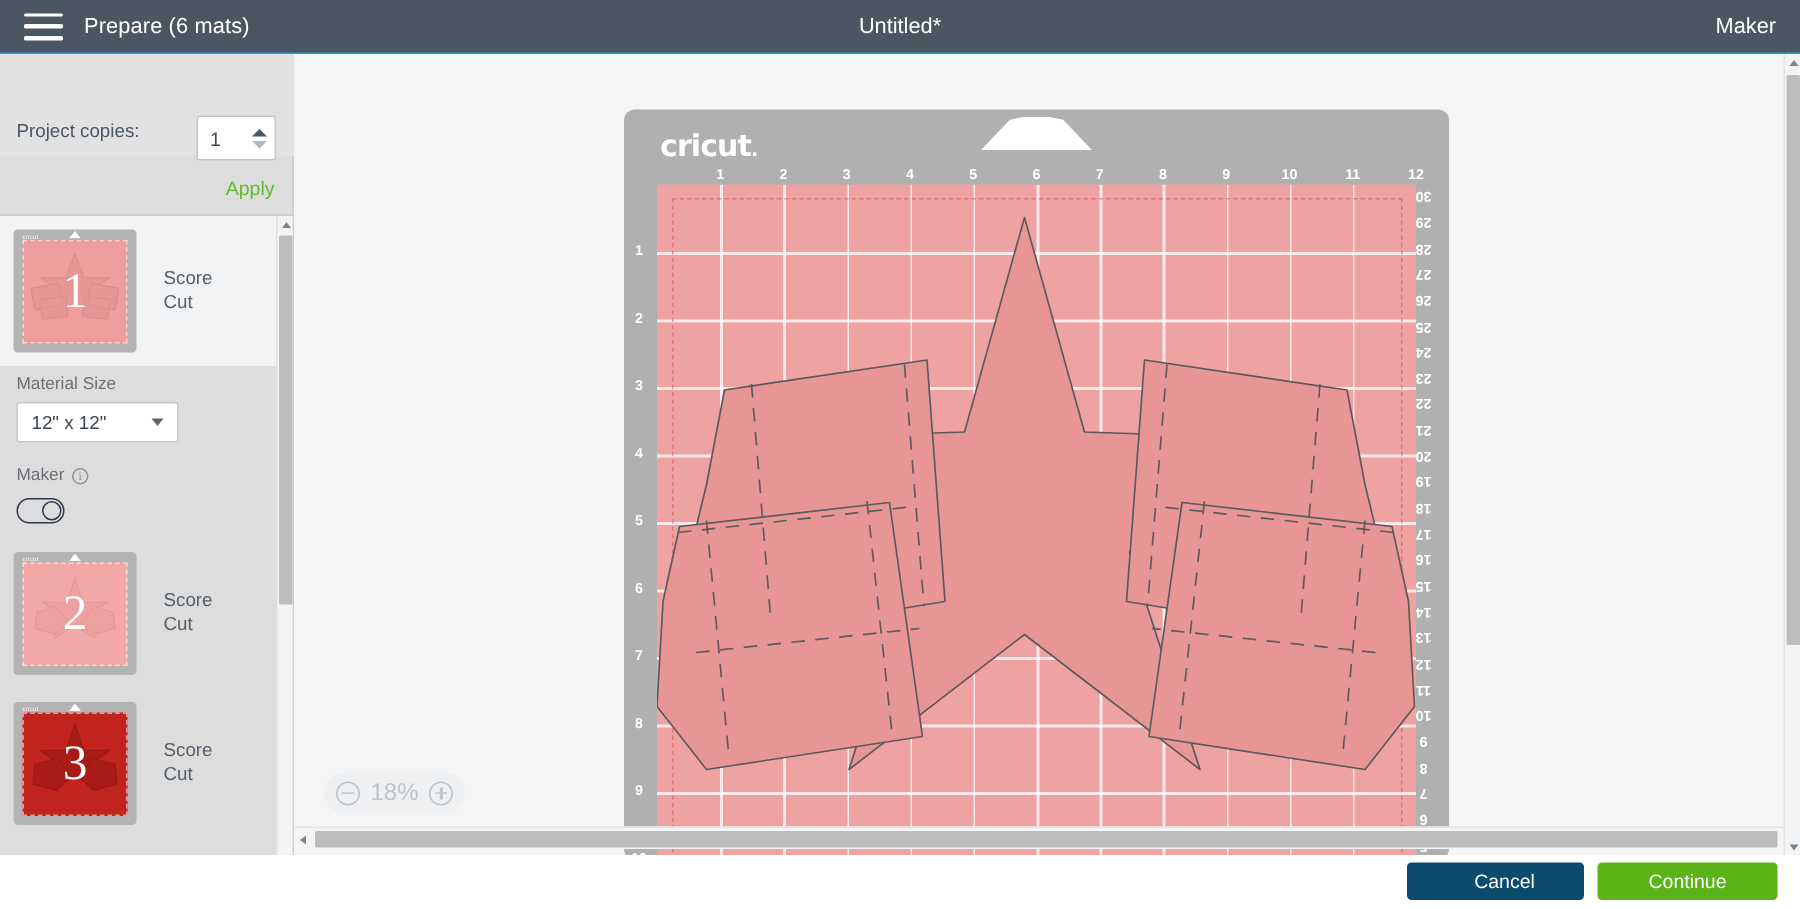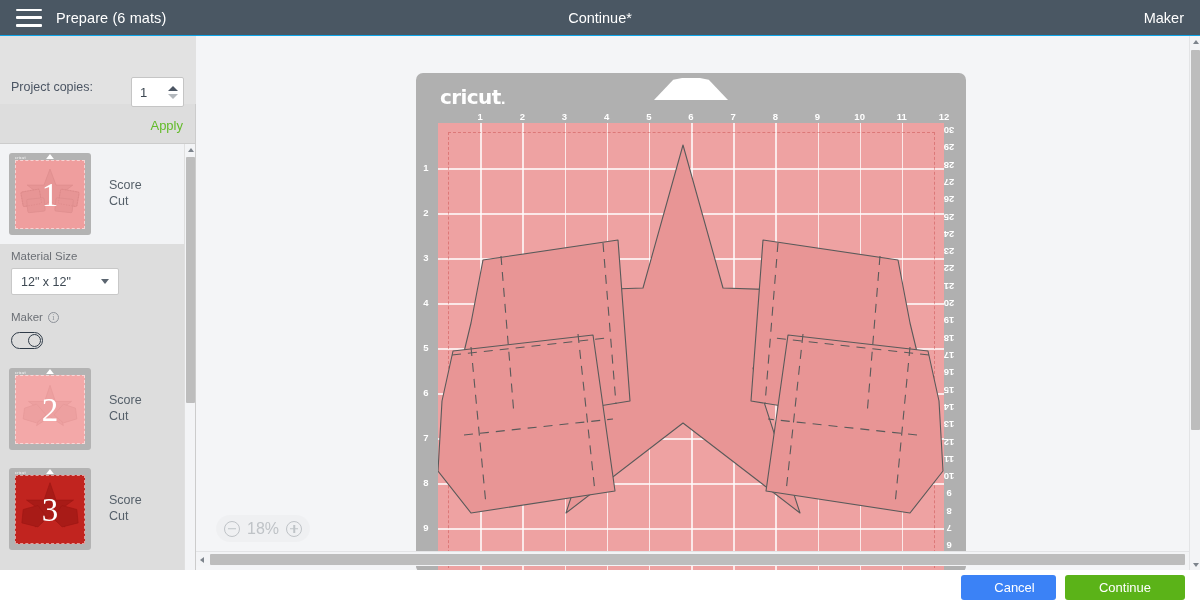--- a/index.html
+++ b/index.html
@@ -280,34 +280,34 @@
   
   #footer {
     position: absolute; left: 0; top: 570px; width: 1200px; height: 36px;
     background: #ffffff;
   }
   .action-btn {
     position: absolute; top: 5px; height: 25px;
     border: 0; border-radius: 3px; cursor: pointer;
     font-family: "Liberation Sans", sans-serif; font-size: 13px; color: #ffffff;
   }
-  #cancel-btn { right: 144px; width: 95px; background: #3b82f6; padding-left: 12px; }
+  #cancel-btn { right: 144px; width: 118px; background: #0c4a6e; padding-left: 12px; }
   #continue-btn { right: 15px; width: 120px; background: #5bb318; }
 </style>
 </head>
 <body>
 
 <div id="topbar">
   <div id="hamburger">
     <span></span>
     <span></span>
     <span></span>
   </div>
   <div id="prepare-title">Prepare (6 mats)</div>
-  <div id="doc-title">Continue*</div>
+  <div id="doc-title">Untitled*</div>
   <div id="machine-label">Maker</div>
 </div>
 
 <div id="left-panel">
 
   <div id="copies-row">
     <div id="copies-label">Project copies:</div>
     <div id="copies-input-wrap">
       <input id="copies-input" type="text" value="1" style="">
       <div class="stepper">

